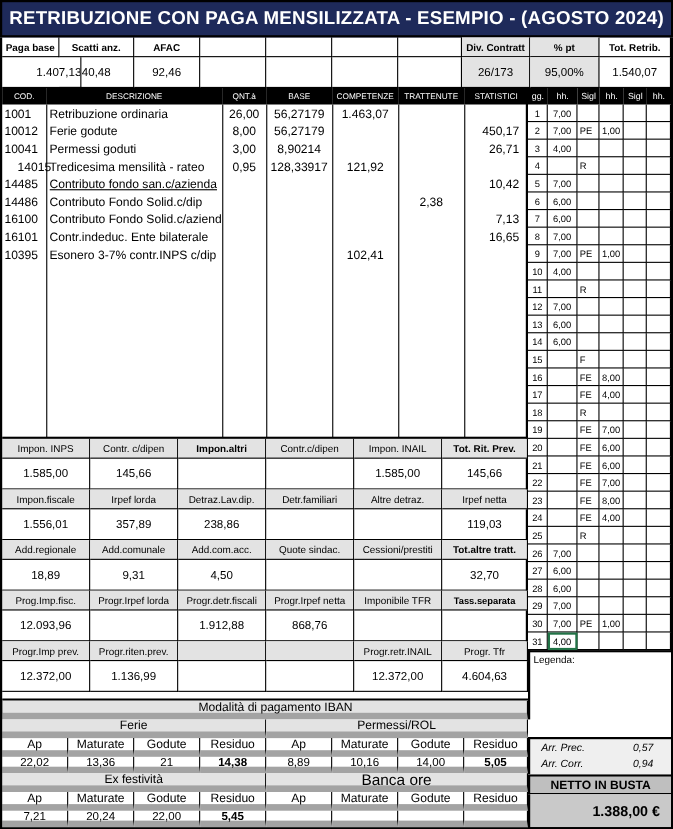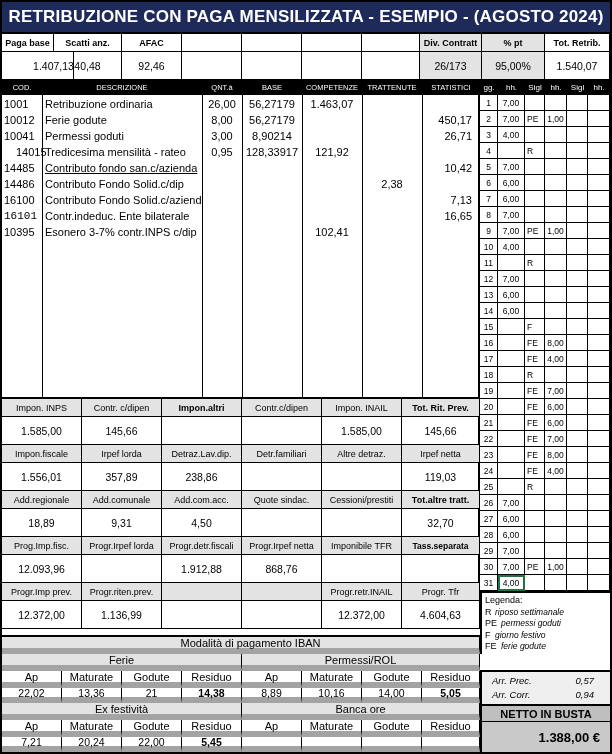--- a/index.html
+++ b/index.html
@@ -119,21 +119,21 @@
     <div class="brow c" style="left:302px;top:176px;width:60px;"></div>
     <div class="brow c" style="left:362px;top:176px;width:60px;">2,38</div>
     <div class="brow r" style="left:422px;top:176px;width:50px;"></div>
     <div class="brow" style="left:4px;top:192px;width:38px;">16100</div>
     <div class="brow" style="left:45px;top:192px;width:156px;">Contributo Fondo Solid.c/azienda</div>
     <div class="brow c" style="left:202px;top:192px;width:40px;"></div>
     <div class="brow c" style="left:242px;top:192px;width:60px;"></div>
     <div class="brow c" style="left:302px;top:192px;width:60px;"></div>
     <div class="brow c" style="left:362px;top:192px;width:60px;"></div>
     <div class="brow r" style="left:422px;top:192px;width:50px;">7,13</div>
-    <div class="brow" style="left:4px;top:208px;width:38px;font-family:Liberation Mono, monospace;">16101</div>
+    <div class="brow" style="left:4px;top:208px;width:38px;">16101</div>
     <div class="brow" style="left:45px;top:208px;width:156px;">Contr.indeduc. Ente bilaterale</div>
     <div class="brow c" style="left:202px;top:208px;width:40px;"></div>
     <div class="brow c" style="left:242px;top:208px;width:60px;"></div>
     <div class="brow c" style="left:302px;top:208px;width:60px;"></div>
     <div class="brow c" style="left:362px;top:208px;width:60px;"></div>
     <div class="brow r" style="left:422px;top:208px;width:50px;">16,65</div>
     <div class="brow" style="left:4px;top:224px;width:38px;">10395</div>
     <div class="brow" style="left:45px;top:224px;width:156px;">Esonero 3-7% contr.INPS c/dip</div>
     <div class="brow c" style="left:202px;top:224px;width:40px;"></div>
     <div class="brow c" style="left:242px;top:224px;width:60px;"></div>
@@ -333,26 +333,20 @@
     <div class="cal" style="left:480px;top:575px;width:18px;justify-content:center;">31</div>
     <div class="cal" style="left: 498px; top: 575px; width: 27px; outline: rgb(33, 115, 70) solid 2px; outline-offset: -2px; position: absolute;">4,00</div>
     <div class="cal" style="left: 525px; top: 575px; width: 20px; justify-content: flex-start; padding-left: 2px;"></div>
     <div class="cal" style="left:545px;top:575px;width:22px;"></div>
     <div class="cal" style="left:567px;top:575px;width:21px;"></div>
     <div class="cal" style="left:588px;top:575px;width:22px;"></div>
   </div>
 
 <div class="abs legend" style="left:480px; top:591px; width:132px; height:63px; border-left:2px solid #000; border-right:2px solid #000; border-top:2px solid #000; padding:2px 3px;">
   <div>Legenda:</div>
-  <div id="legend-items">
-      <div><span style="display: inline-block; width: 10px;">R</span><i>riposo settimanale</i></div>
-      <div><span style="display: inline-block; width: 16px;">PE</span><i>permessi goduti</i></div>
-      <div><span style="display: inline-block; width: 10px;">F</span><i>giorno festivo</i></div>
-      <div><span style="display: inline-block; width: 16px;">FE</span><i>ferie godute</i></div>
-    </div>
 </div>
 
 <div id="summary">
     <div class="sg-h" style="left:2px;top:399px;width:80px;">Impon. INPS</div>
     <div class="sg-v" style="left:2px;top:417px;width:80px;">1.585,00</div>
     <div class="sg-h" style="left:82px;top:399px;width:80px;">Contr. c/dipen</div>
     <div class="sg-v" style="left:82px;top:417px;width:80px;">145,66</div>
     <div class="sg-h" style="left:162px;top:399px;width:80px;font-weight:bold;">Impon.altri</div>
     <div class="sg-v" style="left:162px;top:417px;width:80px;"></div>
     <div class="sg-h" style="left:242px;top:399px;width:80px;">Contr.c/dipen</div>
@@ -436,21 +430,21 @@
     <div class="bt" style="left:422px;top:688px;width:58px;height:15px;font-size:10.5px;font-weight:bold;">5,05</div>
     <div class="bt grey" style="left:2px;top:703px;width:240px;height:17px;font-size:11px;">Ex festività</div>
     <div class="bt" style="left:2px;top:720px;width:60px;height:17px;font-size:11px;">Ap</div>
     <div class="bt" style="left:2px;top:737px;width:60px;height:15px;font-size:10.5px;">7,21</div>
     <div class="bt" style="left:62px;top:720px;width:60px;height:17px;font-size:11px;">Maturate</div>
     <div class="bt" style="left:62px;top:737px;width:60px;height:15px;font-size:10.5px;">20,24</div>
     <div class="bt" style="left:122px;top:720px;width:60px;height:17px;font-size:11px;">Godute</div>
     <div class="bt" style="left:122px;top:737px;width:60px;height:15px;font-size:10.5px;">22,00</div>
     <div class="bt" style="left:182px;top:720px;width:60px;height:17px;font-size:11px;">Residuo</div>
     <div class="bt" style="left:182px;top:737px;width:60px;height:15px;font-size:10.5px;font-weight:bold;">5,45</div>
-    <div class="bt grey" style="left:242px;top:703px;width:238px;height:17px;font-size:11px;">Banca ore</div>
+    <div class="bt grey" style="left:242px;top:703px;width:238px;height:17px;font-size:14px;">Banca ore</div>
     <div class="bt" style="left:242px;top:720px;width:60px;height:17px;font-size:11px;">Ap</div>
     <div class="bt" style="left:242px;top:737px;width:60px;height:15px;font-size:10.5px;"></div>
     <div class="bt" style="left:302px;top:720px;width:60px;height:17px;font-size:11px;">Maturate</div>
     <div class="bt" style="left:302px;top:737px;width:60px;height:15px;font-size:10.5px;"></div>
     <div class="bt" style="left:362px;top:720px;width:60px;height:17px;font-size:11px;">Godute</div>
     <div class="bt" style="left:362px;top:737px;width:60px;height:15px;font-size:10.5px;"></div>
     <div class="bt" style="left:422px;top:720px;width:58px;height:17px;font-size:11px;">Residuo</div>
     <div class="bt" style="left:422px;top:737px;width:58px;height:15px;font-size:10.5px;font-weight:bold;"></div>
   </div>
 

